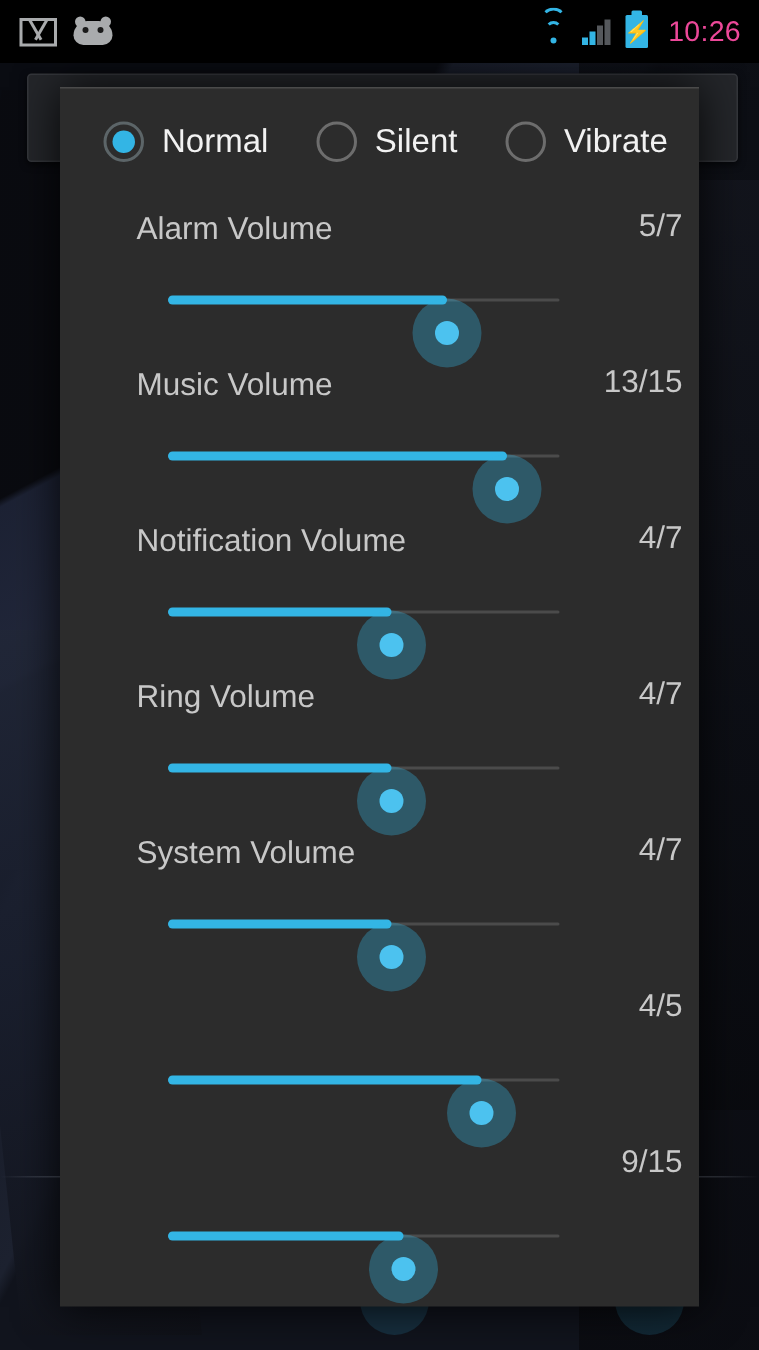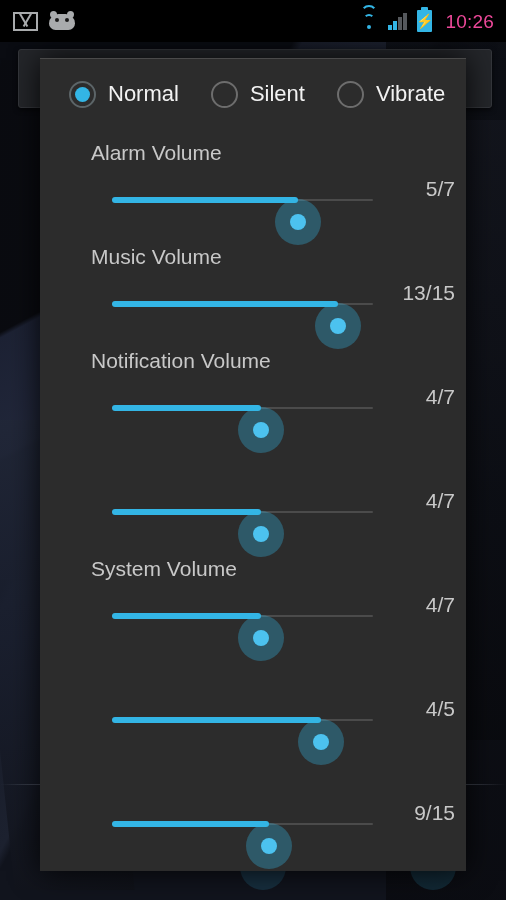--- a/index.html
+++ b/index.html
@@ -328,21 +328,20 @@
     background: #4cc2ef;
   }
   .slider-value {
     position: absolute;
     right: 11px;
     top: 10px;
     width: 78px;
     text-align: right;
     color: #c8c8c8;
     font-size: 21px;
-    margin-top: 38px;
   }
 
   
   #peek-row {
     position: absolute;
     left: 40px;
     top: 866px;
     width: 426px;
     height: 34px;
     overflow: hidden;
@@ -446,20 +445,21 @@
       <div class="slider-body">
         <div class="track">
           <div class="fill" style="width: 57.1429%;"></div>
           <div class="thumb" style="left: 57.1429%;"></div>
         </div>
       </div>
       <div class="slider-value">4/7</div>
     </div>
 
     <div class="slider-row">
+      <div class="slider-label">Ring Volume</div>
       <div class="slider-body">
         <div class="track">
           <div class="fill" style="width: 57.1429%;"></div>
           <div class="thumb" style="left: 57.1429%;"></div>
         </div>
       </div>
       <div class="slider-value">4/7</div>
     </div>
 
     <div class="slider-row">

